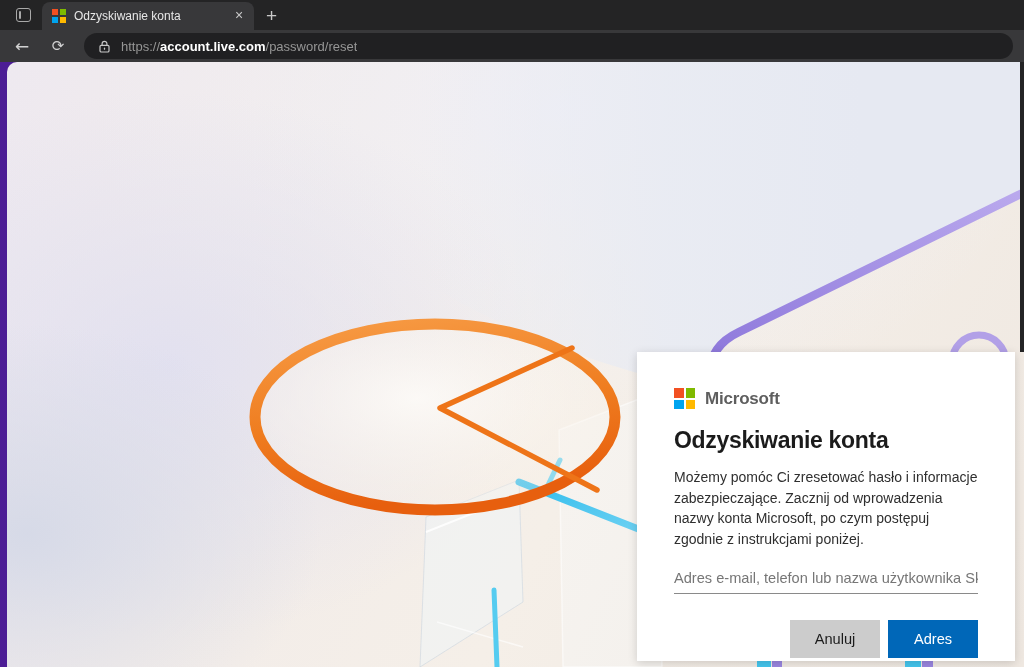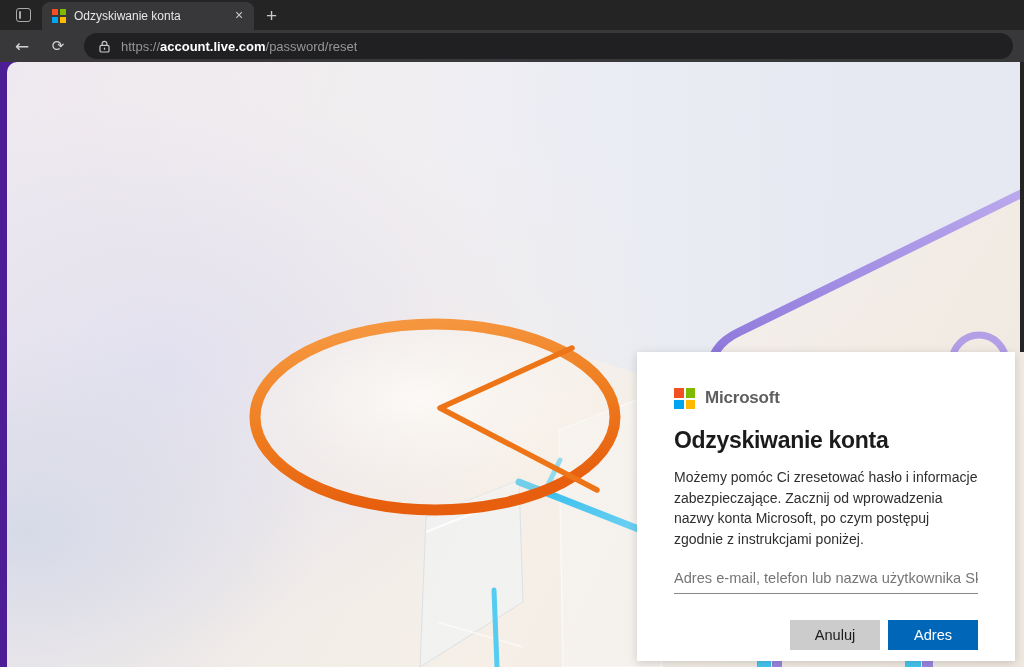--- a/index.html
+++ b/index.html
@@ -53,33 +53,33 @@
       linear-gradient(115deg,#eee9f0 0%,#f2ecE9 30%,#f5efe8 58%,#efe8e1 100%);
   }
   .bg-art{position:absolute;inset:0;width:100%;height:100%;}
   .right-frame{position:absolute;right:0;top:62px;width:4px;height:290px;background:#242425;z-index:4;}
   
   .card{
     position:absolute;left:630px;top:290px;width:378px;height:309px;z-index:3;
     background:#ffffff;box-shadow:0 2px 9px rgba(0,0,0,.16);
     padding:36px 37px 0 37px;
   }
-  .brand-row{display:flex;align-items:flex-start;gap:10px;height:21px;}
+  .brand-row{display:flex;align-items:center;gap:10px;height:21px;}
   .ms-logo{width:21px;height:21px;display:grid;grid-template-columns:1fr 1fr;grid-template-rows:1fr 1fr;gap:2px;flex:none;}
   .brand-name{font-size:17px;font-weight:600;color:#5e5e5e;letter-spacing:-.2px;}
   .card h1{margin:18px 0 0;font-size:23px;font-weight:700;color:#1b1b1b;letter-spacing:-.3px;}
   .card p{margin:13px 0 0;font-size:14px;line-height:1.48;color:#2f2f2f;}
   .acct-input{
     display:block;width:100%;margin-top:20px;padding:0 0 7px;
     border:0;border-bottom:1px solid #8a8a8a;background:transparent;outline:none;
     font-family:inherit;font-size:14.6px;color:#1b1b1b;
   }
   .acct-input::placeholder{color:#767676;opacity:1;}
   .btn-row{margin-top:26px;display:flex;justify-content:flex-end;gap:8px;}
-  .btn{height:30px;min-width:90px;padding:0 0;border:0;font-family:inherit;font-size:14.6px;cursor:pointer;}
+  .btn{height:38px;min-width:90px;padding:0 0;border:0;font-family:inherit;font-size:14.6px;cursor:pointer;}
   .btn-cancel{background:var(--cancel-gray);color:#1b1b1b;}
   .btn-next{background:var(--accent-blue);color:#ffffff;}
 </style>
 </head>
 <body>
 
 <div class="window">
 
   <div class="tabstrip">
     <div class="tab-actions">

